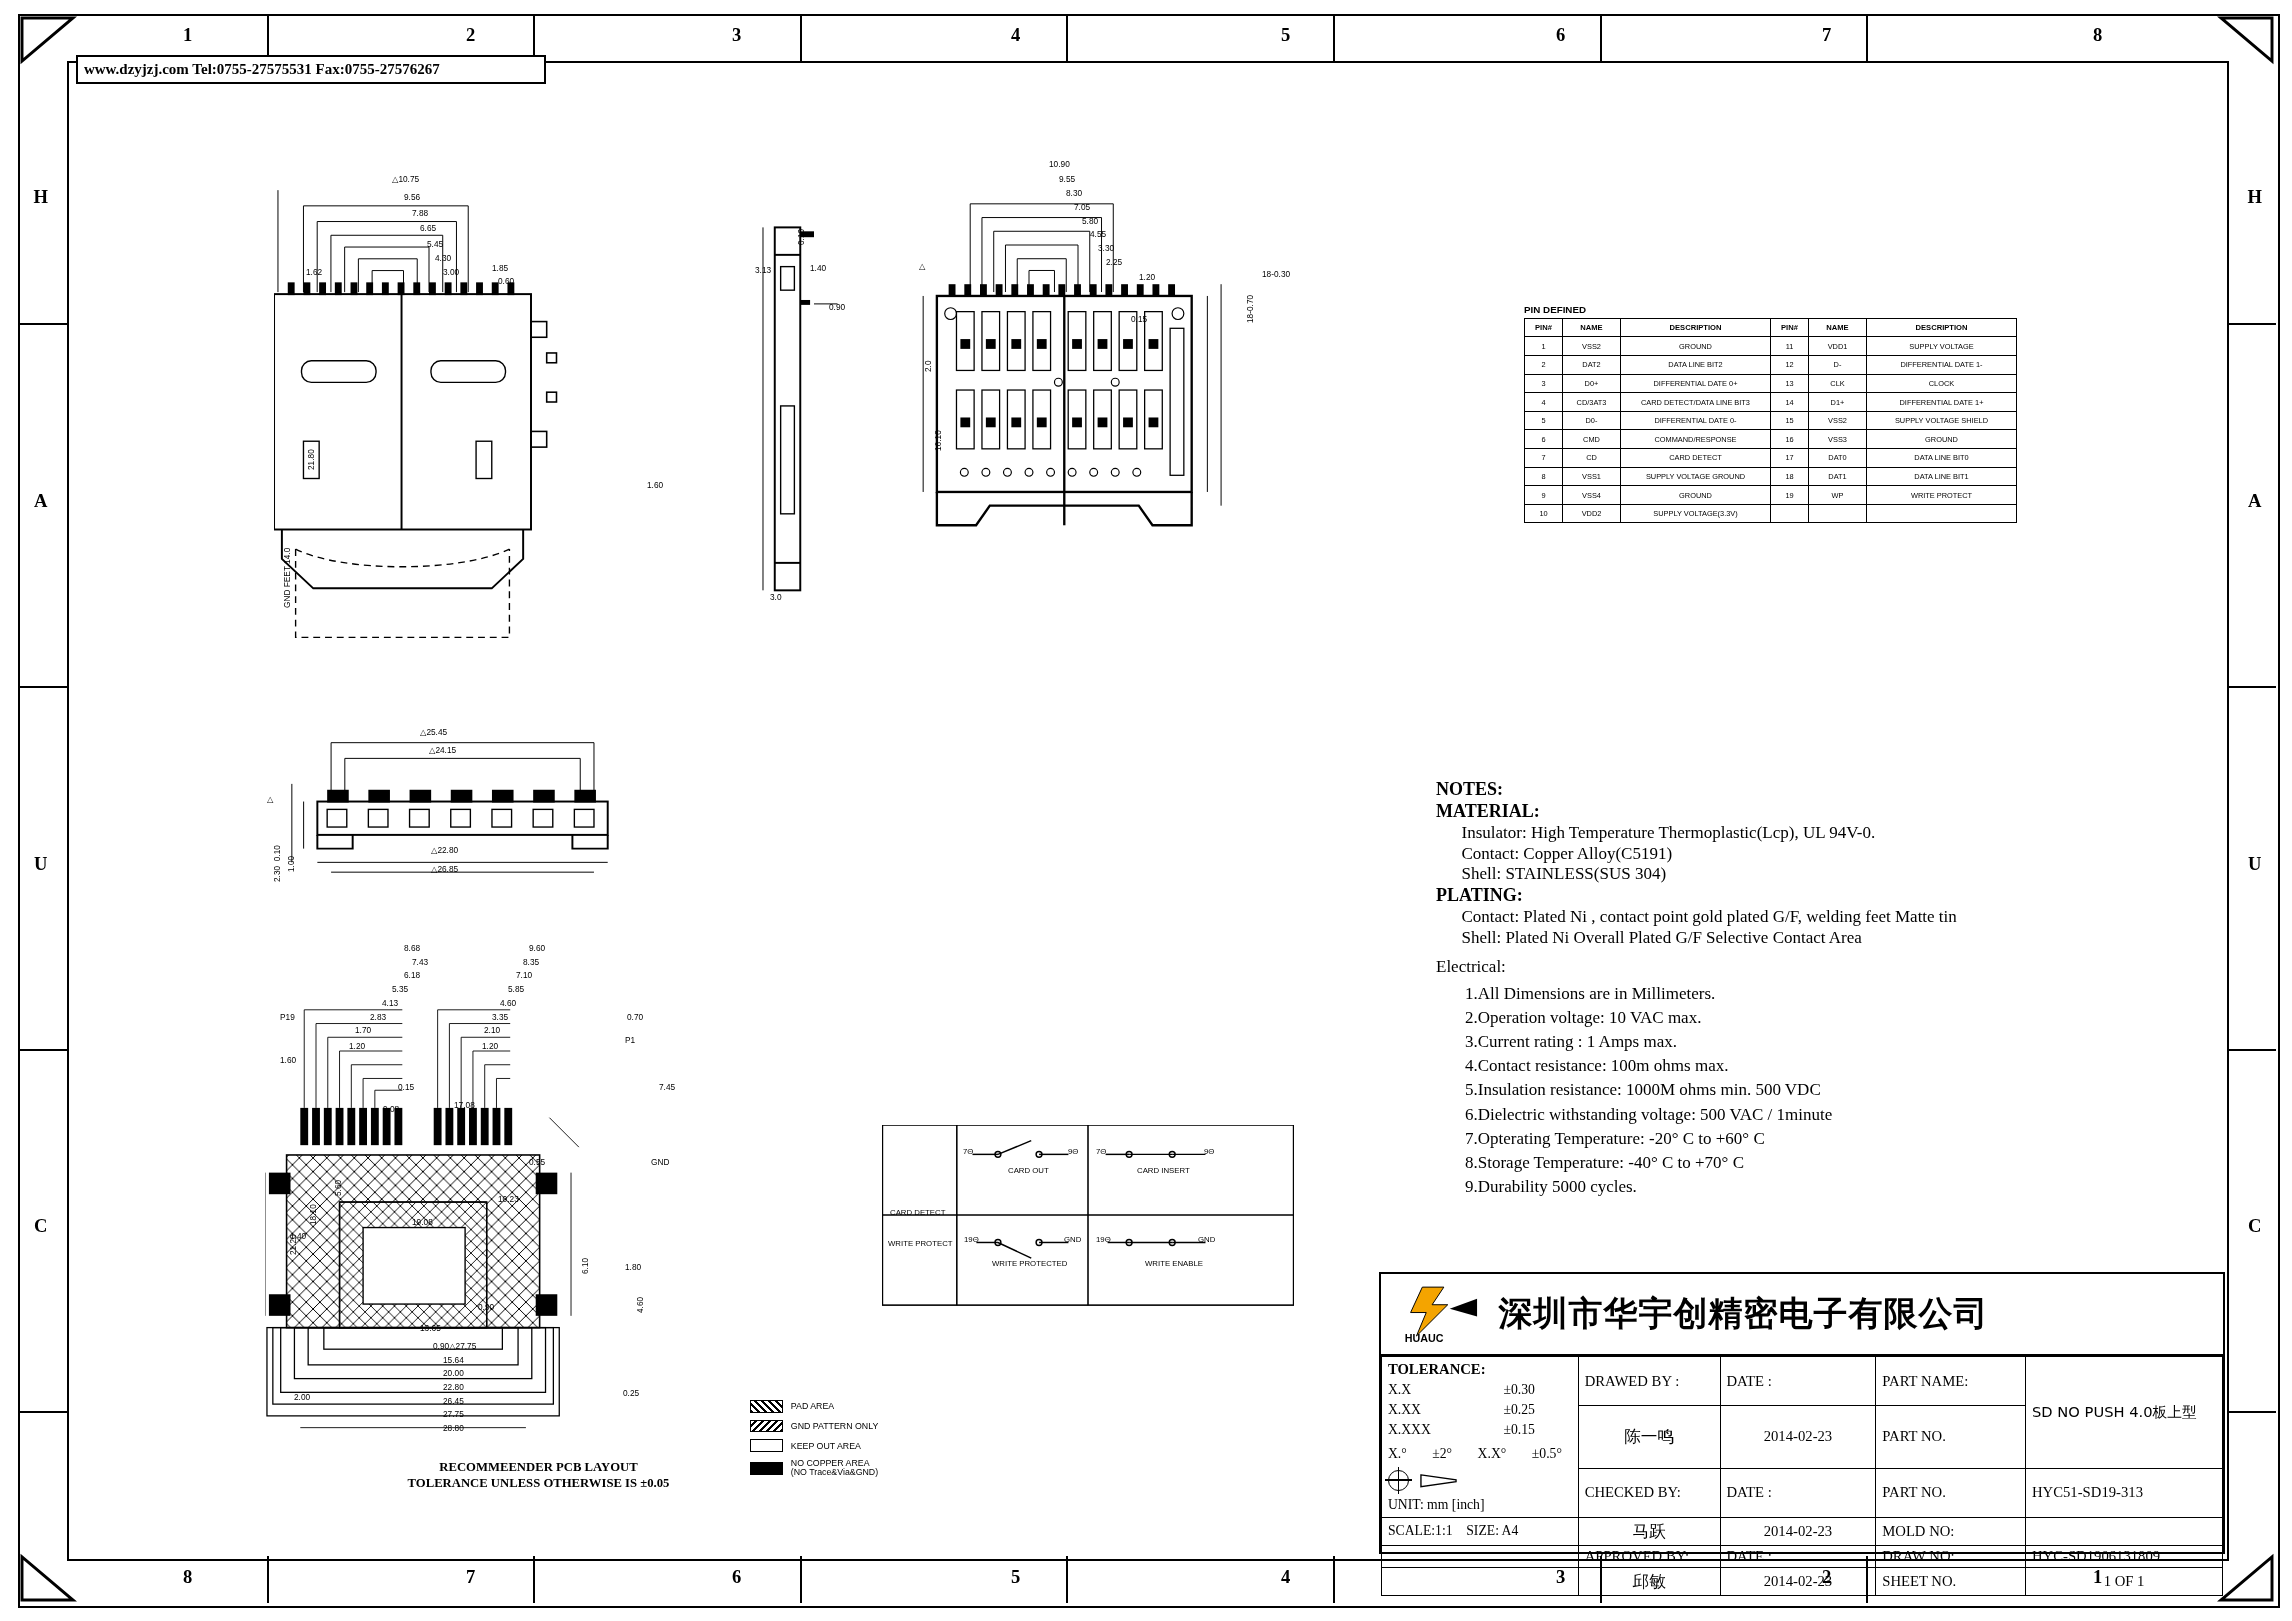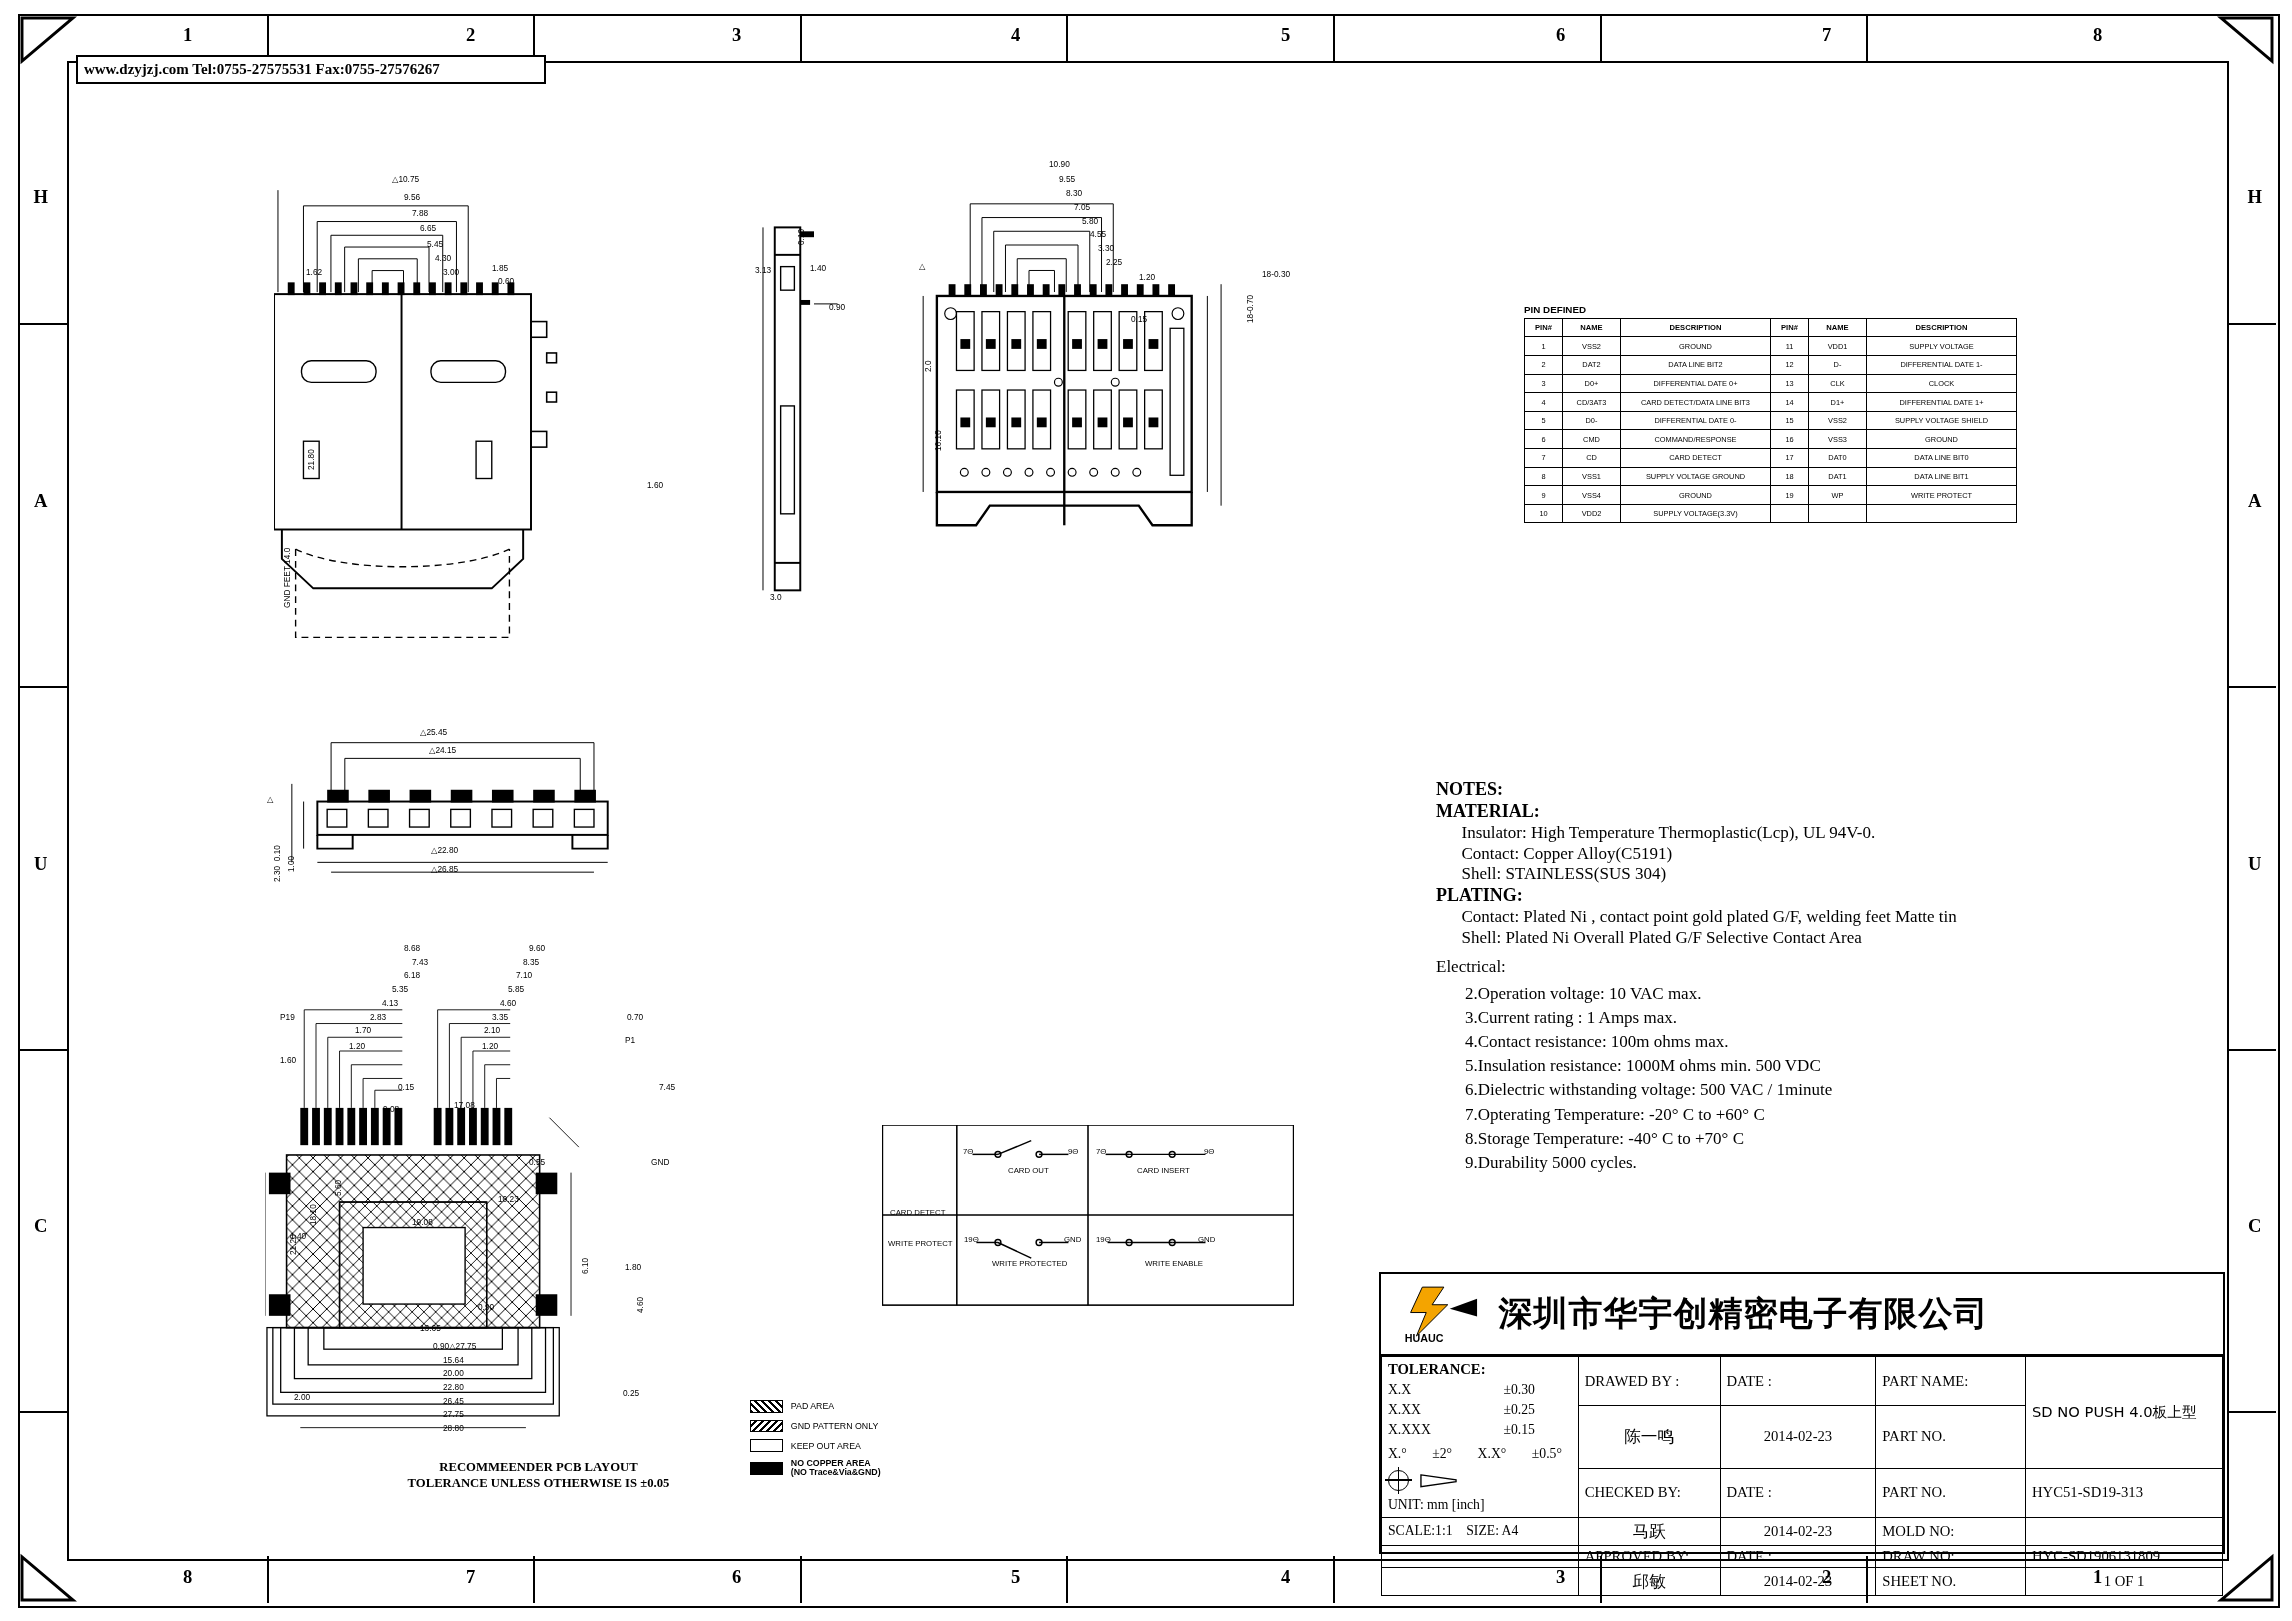--- a/index.html
+++ b/index.html
@@ -35,21 +35,21 @@
   .elist div{margin-bottom:3.4px;}
   .sw-lbl{position:absolute;font-family:"Liberation Sans",sans-serif;font-size:7.8px;white-space:nowrap;}
 
   
   .legend{position:absolute;left:750px;top:1400px;font-family:"Liberation Sans",sans-serif;font-size:8.8px;}
   .legend .row{display:flex;align-items:center;margin-bottom:6.9px;}
   .legend .sw{width:33px;height:12.7px;border:1.2px solid #000;margin-right:7.8px;box-sizing:border-box;}
   .sw-hatch{background:repeating-linear-gradient(45deg,#000 0 2px,#fff 2px 4.9px);}
   .sw-hatch2{background:repeating-linear-gradient(-45deg,#000 0 2px,#fff 2px 4.9px);}
   .sw-solid{background:#000;}
-  .legend .t2{line-height:1.1;font-weight:bold;}
+  .legend .t2{line-height:1.1;}
 
   
   .pcbcap{position:absolute;left:377px;top:1460px;width:323px;text-align:center;font-family:"Liberation Serif",serif;font-weight:bold;font-size:12.7px;line-height:1.25;}
 
   
   .tb{position:absolute;left:1379px;top:1272px;width:846px;height:282px;border:2.4px solid #000;box-sizing:border-box;background:#fff;}
   .tb-top{position:absolute;left:0;top:0;width:100%;height:82px;border-bottom:2.4px solid #000;box-sizing:border-box;display:flex;align-items:center;}
   .logo{width:88px;height:63px;margin-left:11.8px;position:relative;flex:none;}
   .cnname{font-family:"DejaVu Sans",sans-serif;font-weight:bold;font-size:34px;letter-spacing:1px;margin-left:17.6px;}
   table.tbl{position:absolute;left:0;top:82px;width:100%;height:200px;border-collapse:collapse;font-family:"Liberation Serif",serif;font-size:14.7px;}
@@ -743,20 +743,21 @@
     <div class="h">NOTES:</div>
     <div class="h">MATERIAL:</div>
     <div class="ind1">Insulator: High Temperature Thermoplastic(Lcp),        UL 94V-0.</div>
     <div class="ind1">Contact: Copper Alloy(C5191)</div>
     <div class="ind1">Shell: STAINLESS(SUS 304)</div>
     <div class="h">PLATING:</div>
     <div class="ind1">Contact: Plated Ni , contact point gold plated G/F, welding feet  Matte tin</div>
     <div class="ind1">Shell: Plated Ni Overall Plated G/F Selective Contact Area</div>
     <div class="elec">Electrical:</div>
     <div class="elist">
+      <div>1.All Dimensions are in Millimeters.</div>
       <div>2.Operation voltage: 10 VAC max.</div>
       <div>3.Current rating : 1 Amps max.</div>
       <div>4.Contact resistance: 100m ohms max.</div>
       <div>5.Insulation resistance: 1000M ohms min.   500 VDC</div>
       <div>6.Dielectric withstanding voltage: 500 VAC / 1minute</div>
       <div>7.Opterating Temperature: -20° C to +60° C</div>
       <div>8.Storage Temperature: -40° C to +70° C</div>
       <div>9.Durability 5000 cycles.</div>
     </div>
   </div>

